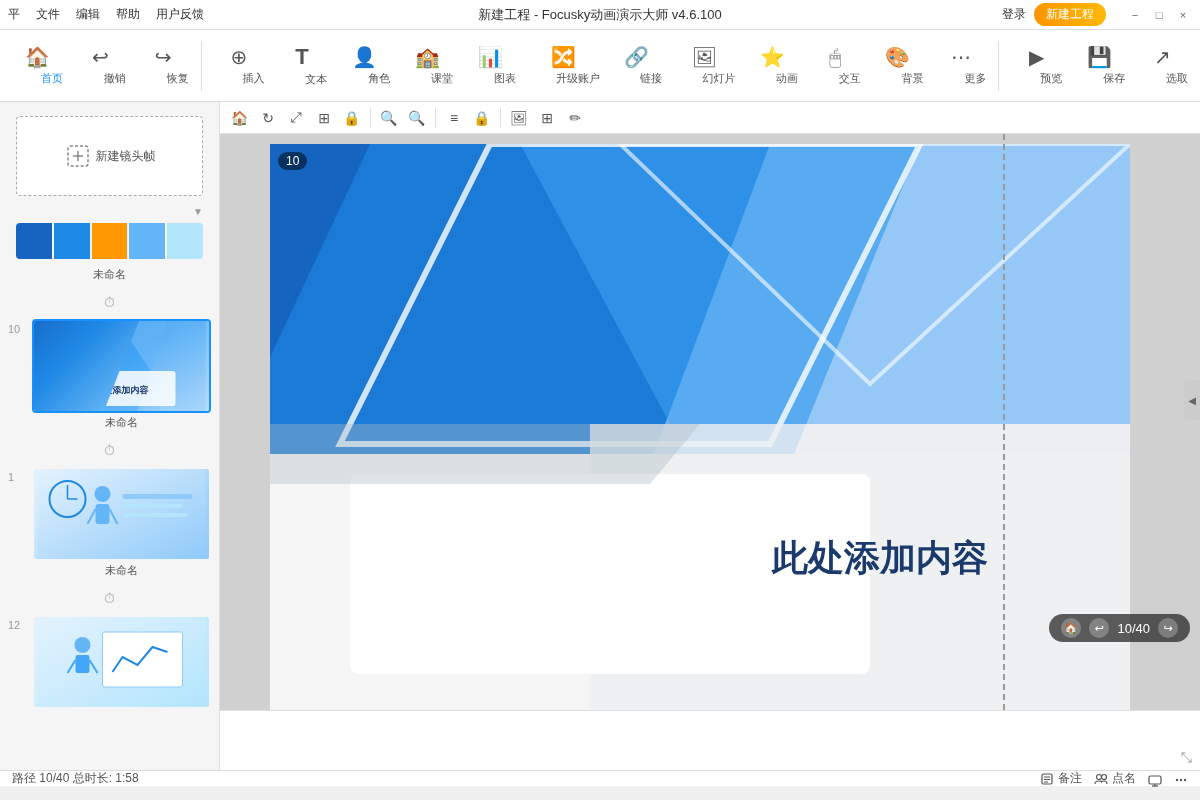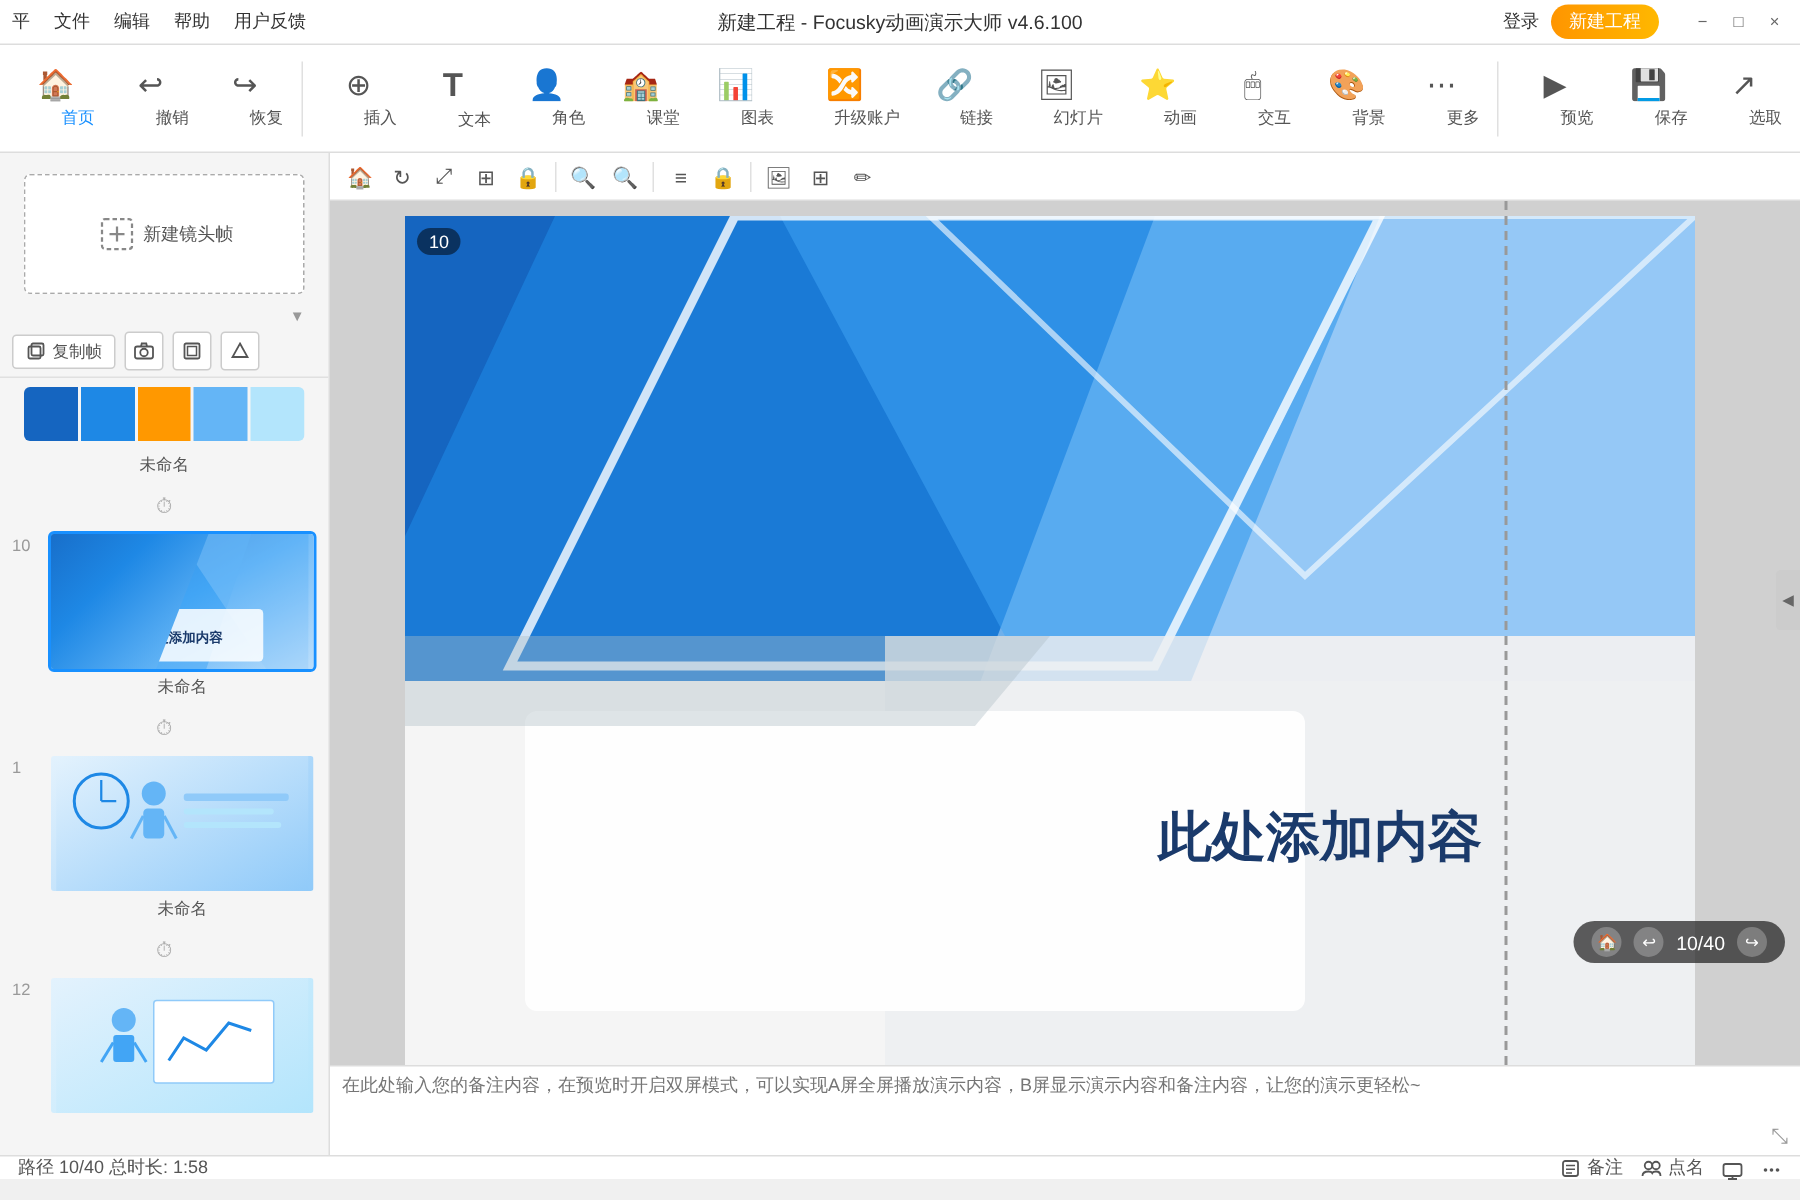--- a/index.html
+++ b/index.html
@@ -586,47 +586,20 @@
           <line x1="14" y1="9" x2="14" y2="19" stroke="#888" stroke-width="1.5"></line>
           <line x1="9" y1="14" x2="19" y2="14" stroke="#888" stroke-width="1.5"></line>
         </svg>
         <span>新建镜头帧</span>
       </div>
       <div class="sidebar-scroll-indicator">
         <span class="scroll-triangle">▼</span>
       </div>
     </div>
 
-    <div class="sidebar-tools">
-      <div class="sidebar-tool-btn">
-        <svg width="14" height="14" viewBox="0 0 14 14">
-          <rect x="2" y="4" width="8" height="8" rx="1" fill="none" stroke="#555" stroke-width="1.2"></rect>
-          <rect x="4" y="2" width="8" height="8" rx="1" fill="none" stroke="#555" stroke-width="1.2"></rect>
-        </svg>
-        <span>复制帧</span>
-      </div>
-      <div class="sidebar-icon-btn">
-        <svg width="14" height="14" viewBox="0 0 14 14">
-          <rect x="1" y="4" width="12" height="8" rx="1.5" fill="none" stroke="#555" stroke-width="1.2"></rect>
-          <circle cx="7" cy="8" r="2.5" fill="none" stroke="#555" stroke-width="1.2"></circle>
-          <path d="M5 4 L5.5 2 h3 L9 4" fill="none" stroke="#555" stroke-width="1.2"></path>
-        </svg>
-      </div>
-      <div class="sidebar-icon-btn">
-        <svg width="14" height="14" viewBox="0 0 14 14">
-          <rect x="2" y="2" width="10" height="10" rx="1" fill="none" stroke="#555" stroke-width="1.2"></rect>
-          <rect x="4" y="4" width="6" height="6" fill="none" stroke="#555" stroke-width="1"></rect>
-        </svg>
-      </div>
-      <div class="sidebar-icon-btn">
-        <svg width="14" height="14" viewBox="0 0 14 14">
-          <path d="M7 2 L12 11 L2 11 Z" fill="none" stroke="#555" stroke-width="1.2"></path>
-        </svg>
-      </div>
-    </div>
 
     <div style="margin: 4px 8px;">
       <div class="theme-strip">
         <div class="theme-color" style="background:#1565c0;"></div>
         <div class="theme-color" style="background:#1e88e5;"></div>
         <div class="theme-color" style="background:#ff9800;"></div>
         <div class="theme-color" style="background:#64b5f6;"></div>
         <div class="theme-color" style="background:#b3e5fc;"></div>
       </div>
       <div class="theme-strip-label slide-label">未命名</div>
@@ -799,21 +772,20 @@
       <div class="slide-counter">
         <div class="sc-icon">🏠</div>
         <div class="sc-icon">↩</div>
         <span>10/40</span>
         <div class="sc-icon">↪</div>
       </div>
 
     </div>
 
     <div id="notes-area">
-      <textarea placeholder="在此处输入您的备注内容，在预览时开启双屏模式，可以实现A屏全屏播放演示内容，B屏显示演示内容和备注内容，让您的演示更轻松~" style=""></textarea>
       <span class="notes-expand">⤡</span>
     </div>
 
   </div>
 
 </div>
 
 <div id="statusbar">
   <span>路径 10/40  总时长: 1:58</span>
   <div class="status-right">

